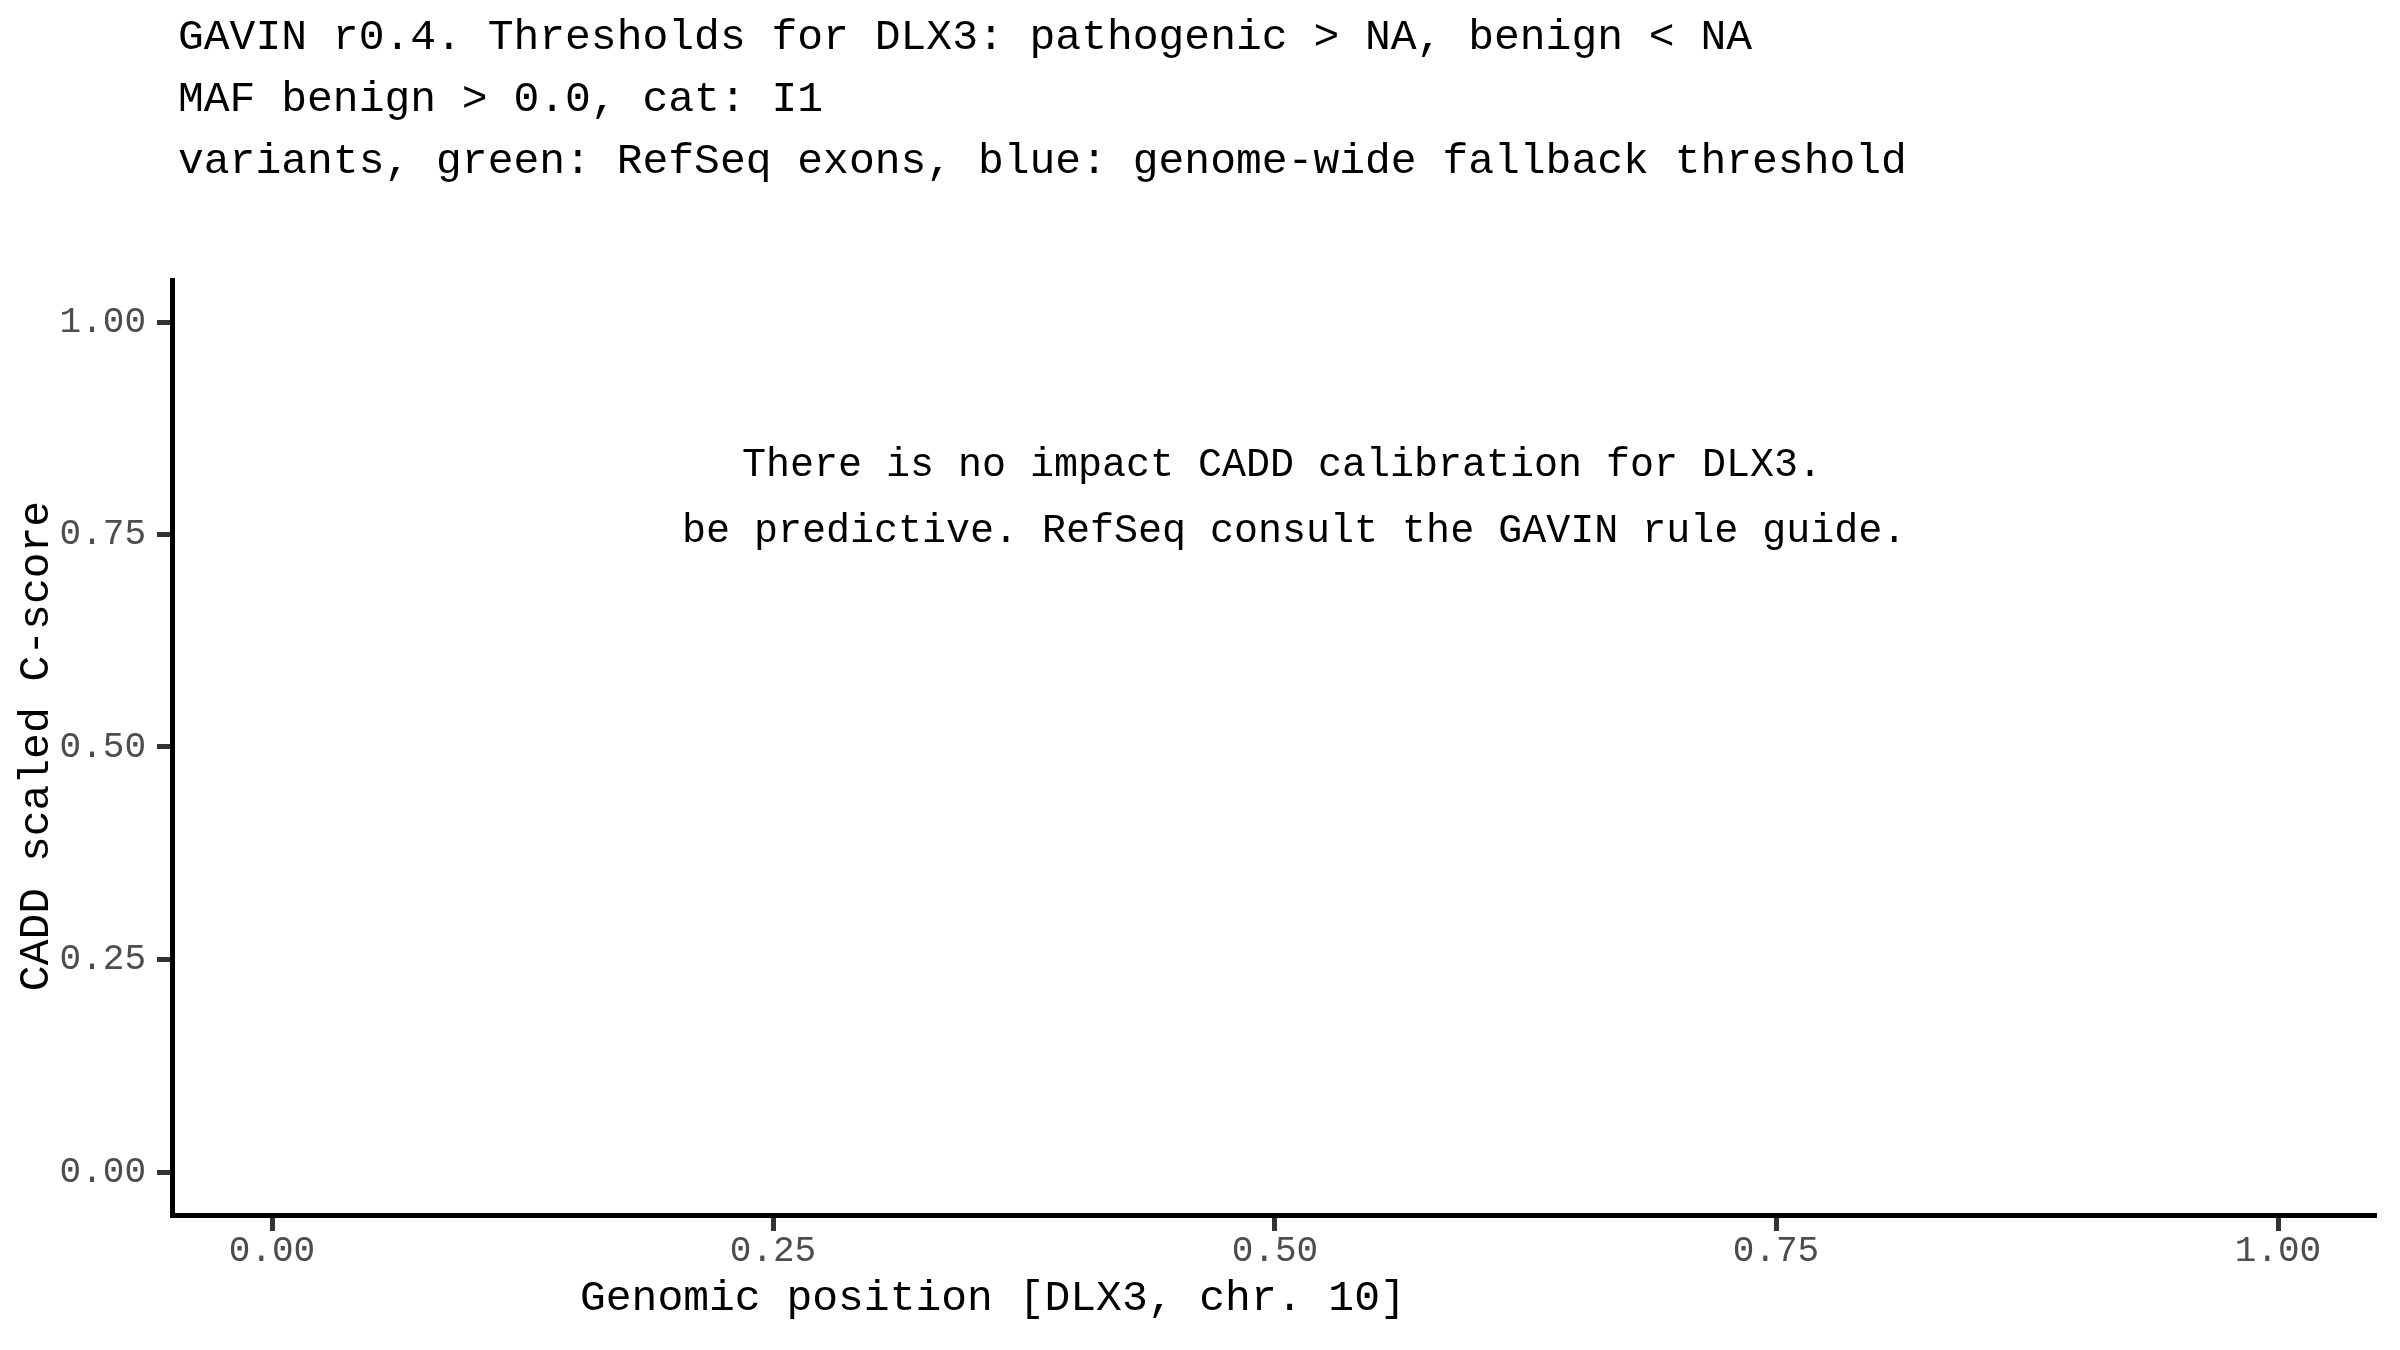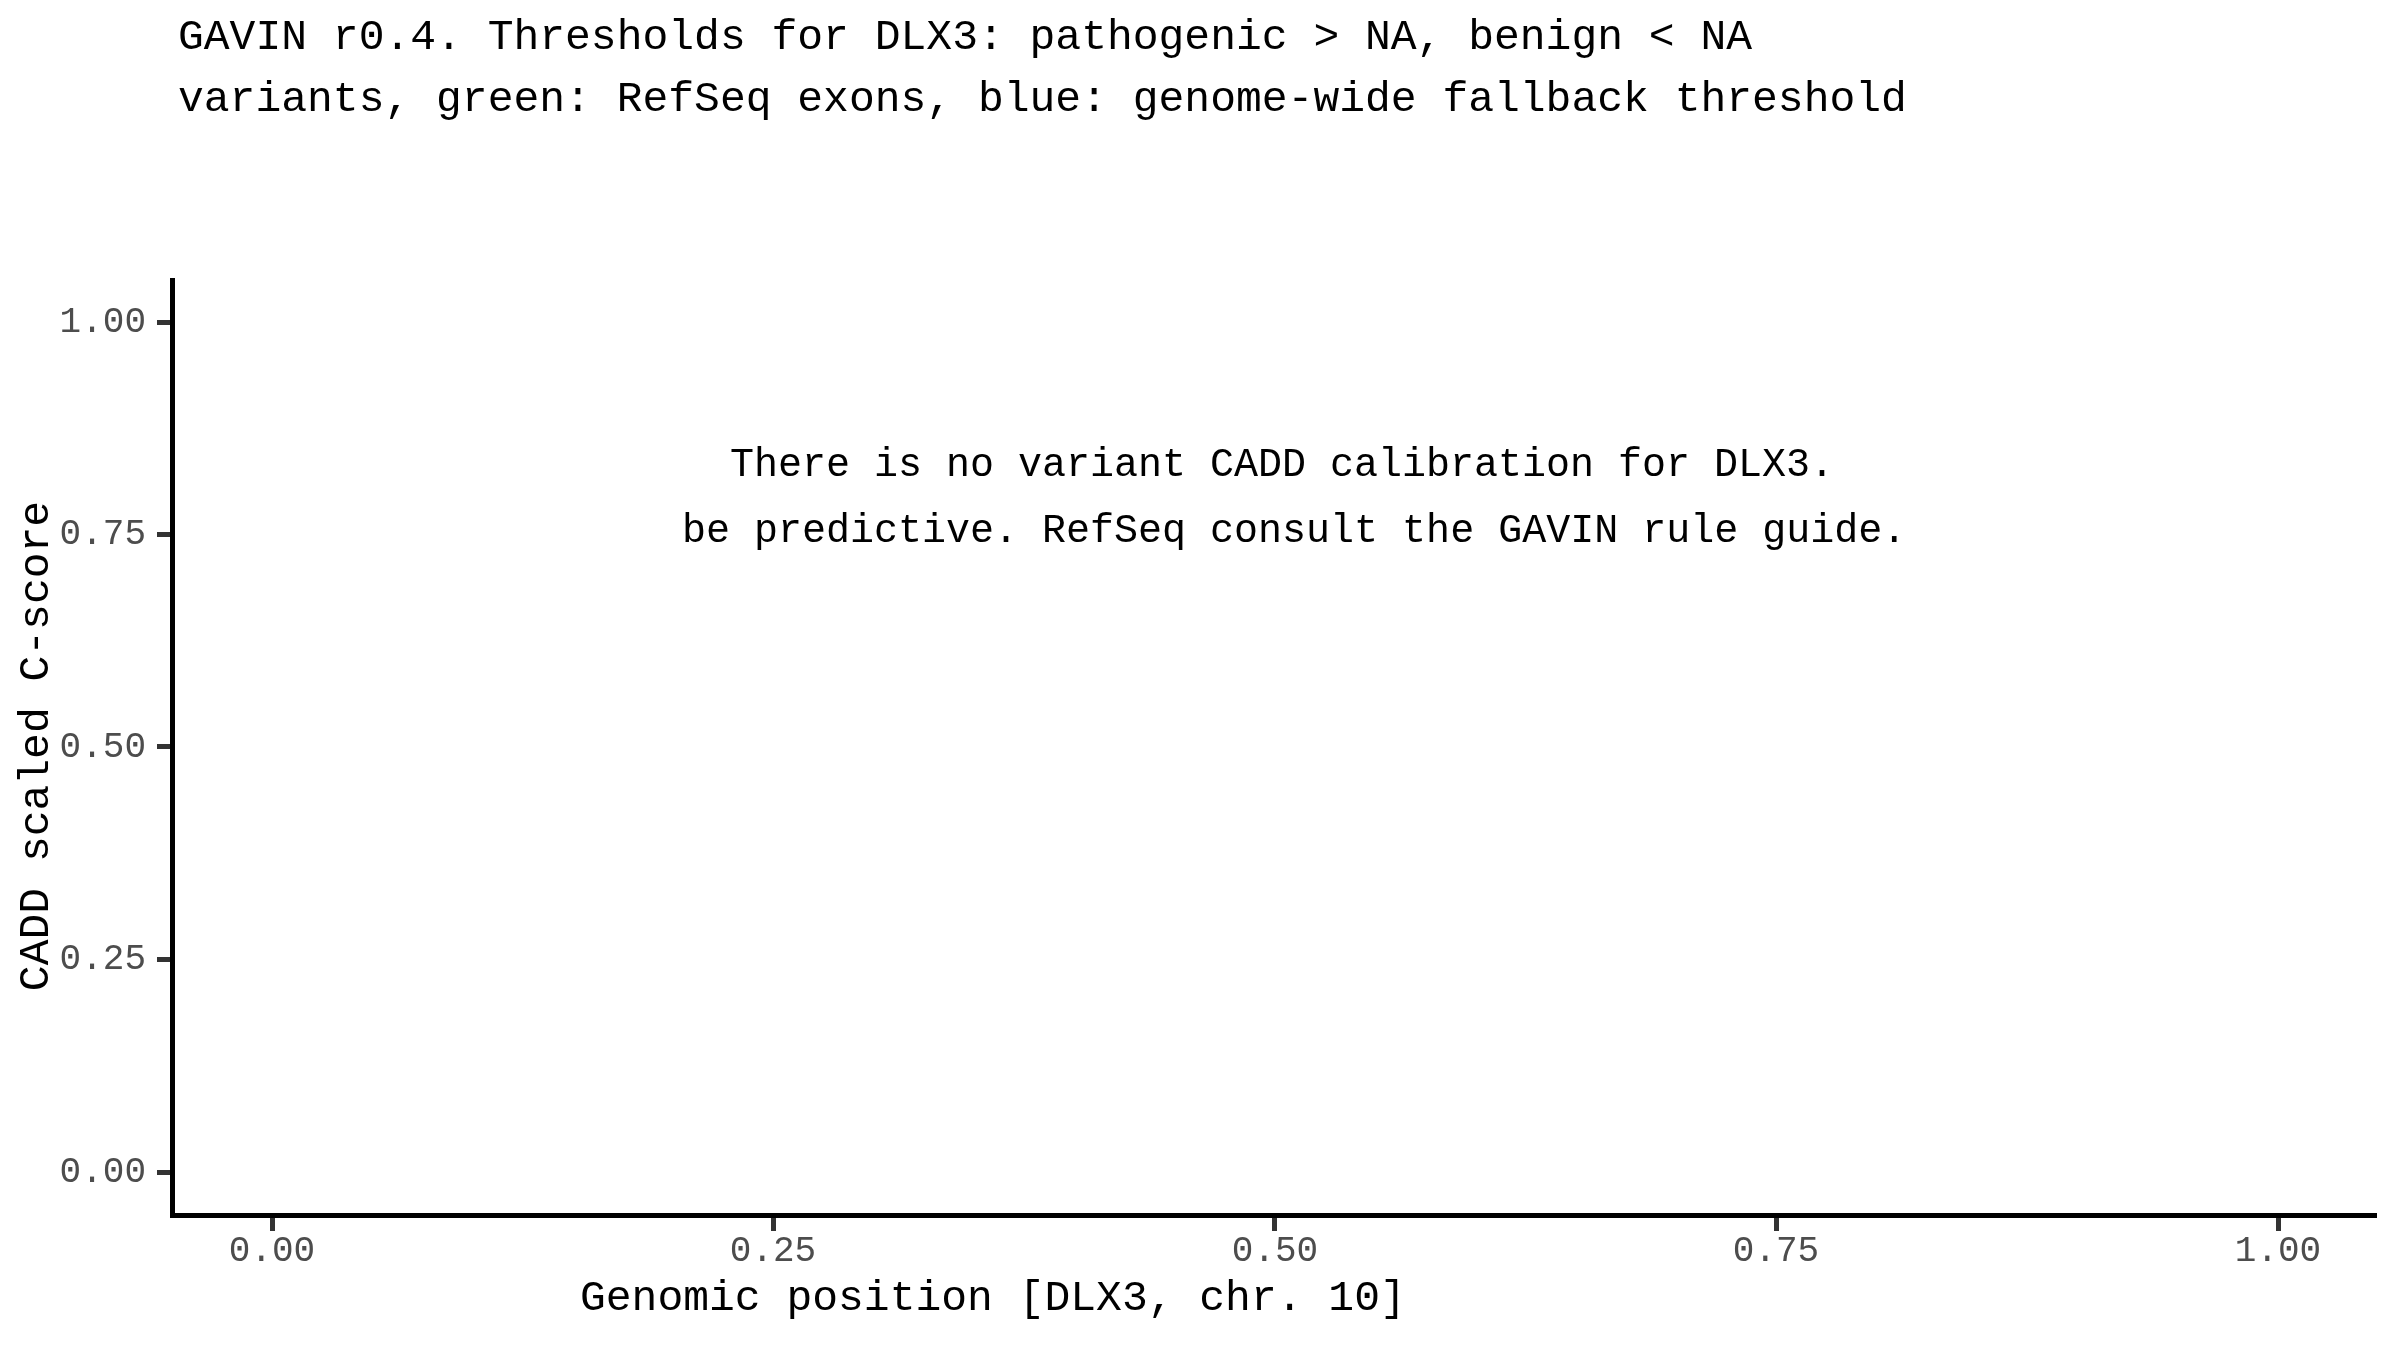--- a/index.html
+++ b/index.html
@@ -123,20 +123,21 @@
     white-space: nowrap;
   }
 </style>
 </head>
 <body>
 
 <div class="figure">
 
   <div class="plot-title">
     <div>GAVIN r0.4. Thresholds for DLX3: pathogenic &gt; NA, benign &lt; NA</div>
+    <div>MAF benign &gt; 0.0, cat: I1</div>
     <div>variants, green: RefSeq exons, blue: genome-wide fallback threshold</div>
   </div>
 
   <div class="axis-line-y"></div>
   <div class="axis-line-x"></div>
 
   <div class="tick-y" style="top:320px"></div>
   <div class="tick-y" style="top:532px"></div>
   <div class="tick-y" style="top:744px"></div>
   <div class="tick-y" style="top:957px"></div>
@@ -154,20 +155,20 @@
   <div class="tick-x" style="left:1774px"></div>
   <div class="tick-x" style="left:2276px"></div>
 
   <div class="tick-label-x" style="left:212px">0.00</div>
   <div class="tick-label-x" style="left:713px">0.25</div>
   <div class="tick-label-x" style="left:1215px">0.50</div>
   <div class="tick-label-x" style="left:1716px">0.75</div>
   <div class="tick-label-x" style="left:2218px">1.00</div>
 
   <div class="panel-annotation">
-    <div>There is no variant CADD calibration for DLX3.</div>
+    <div>There is no impact CADD calibration for DLX3.</div>
     <div>be predictive. RefSeq consult the GAVIN rule guide.</div>
   </div>
 
   <div class="x-axis-title">Genomic position [DLX3, chr. 10]</div>
   <div class="y-axis-title">CADD scaled C-score</div>
 
 </div>
 
 </body></html>

